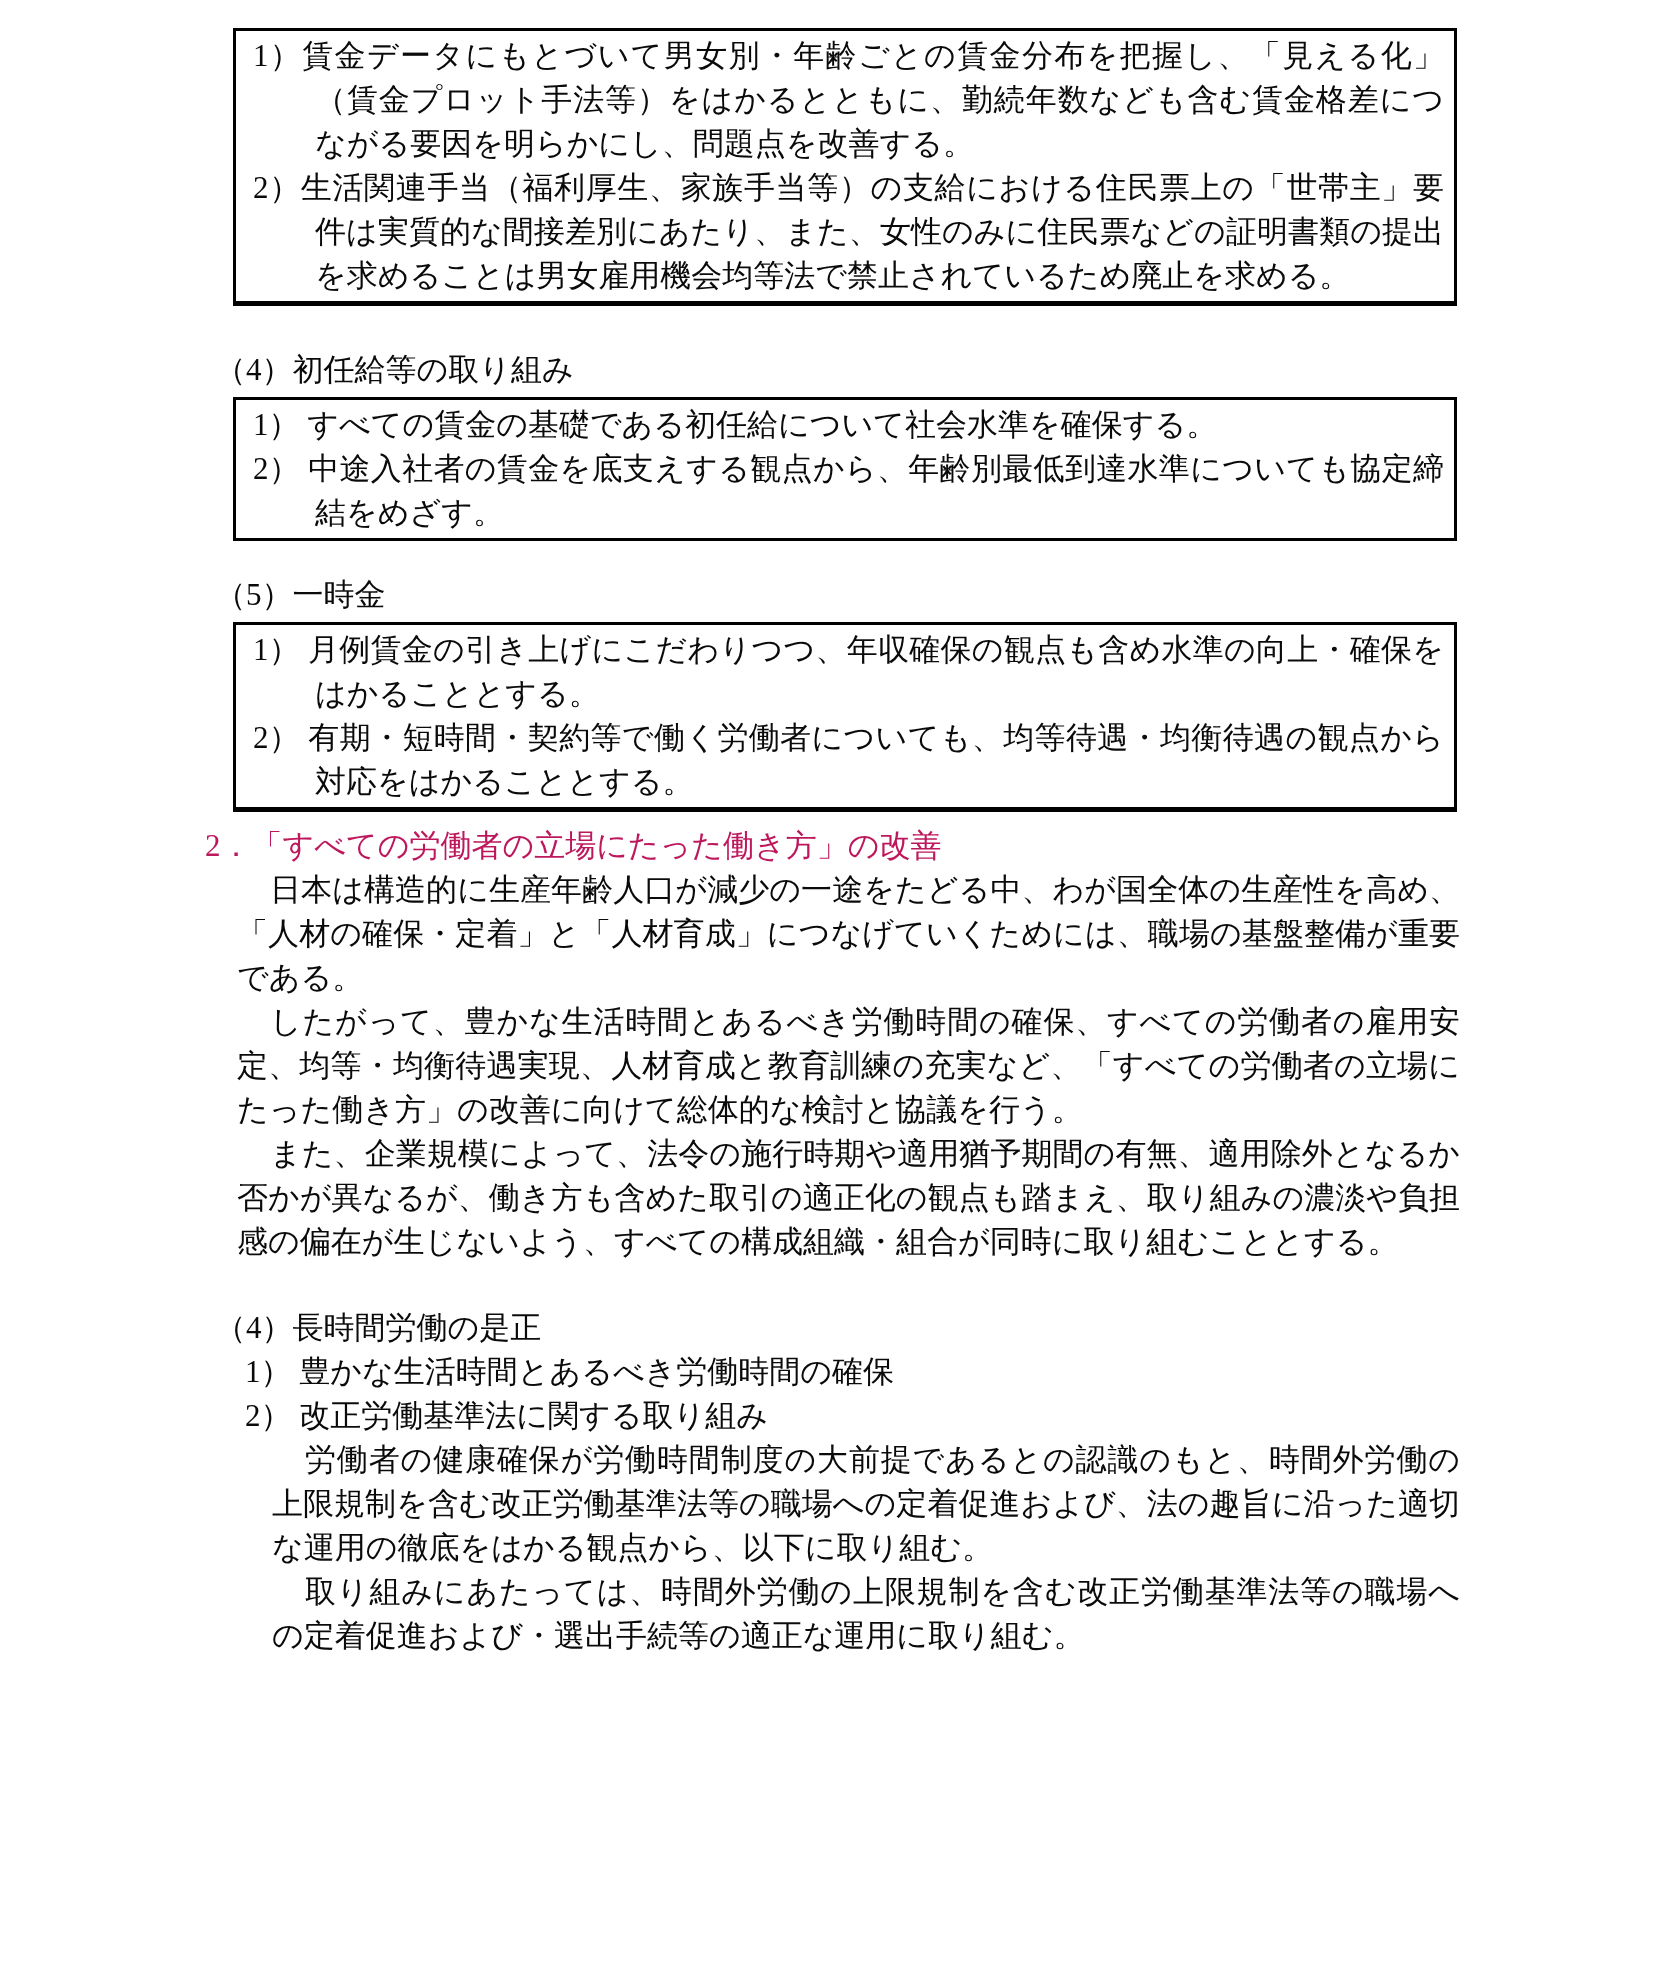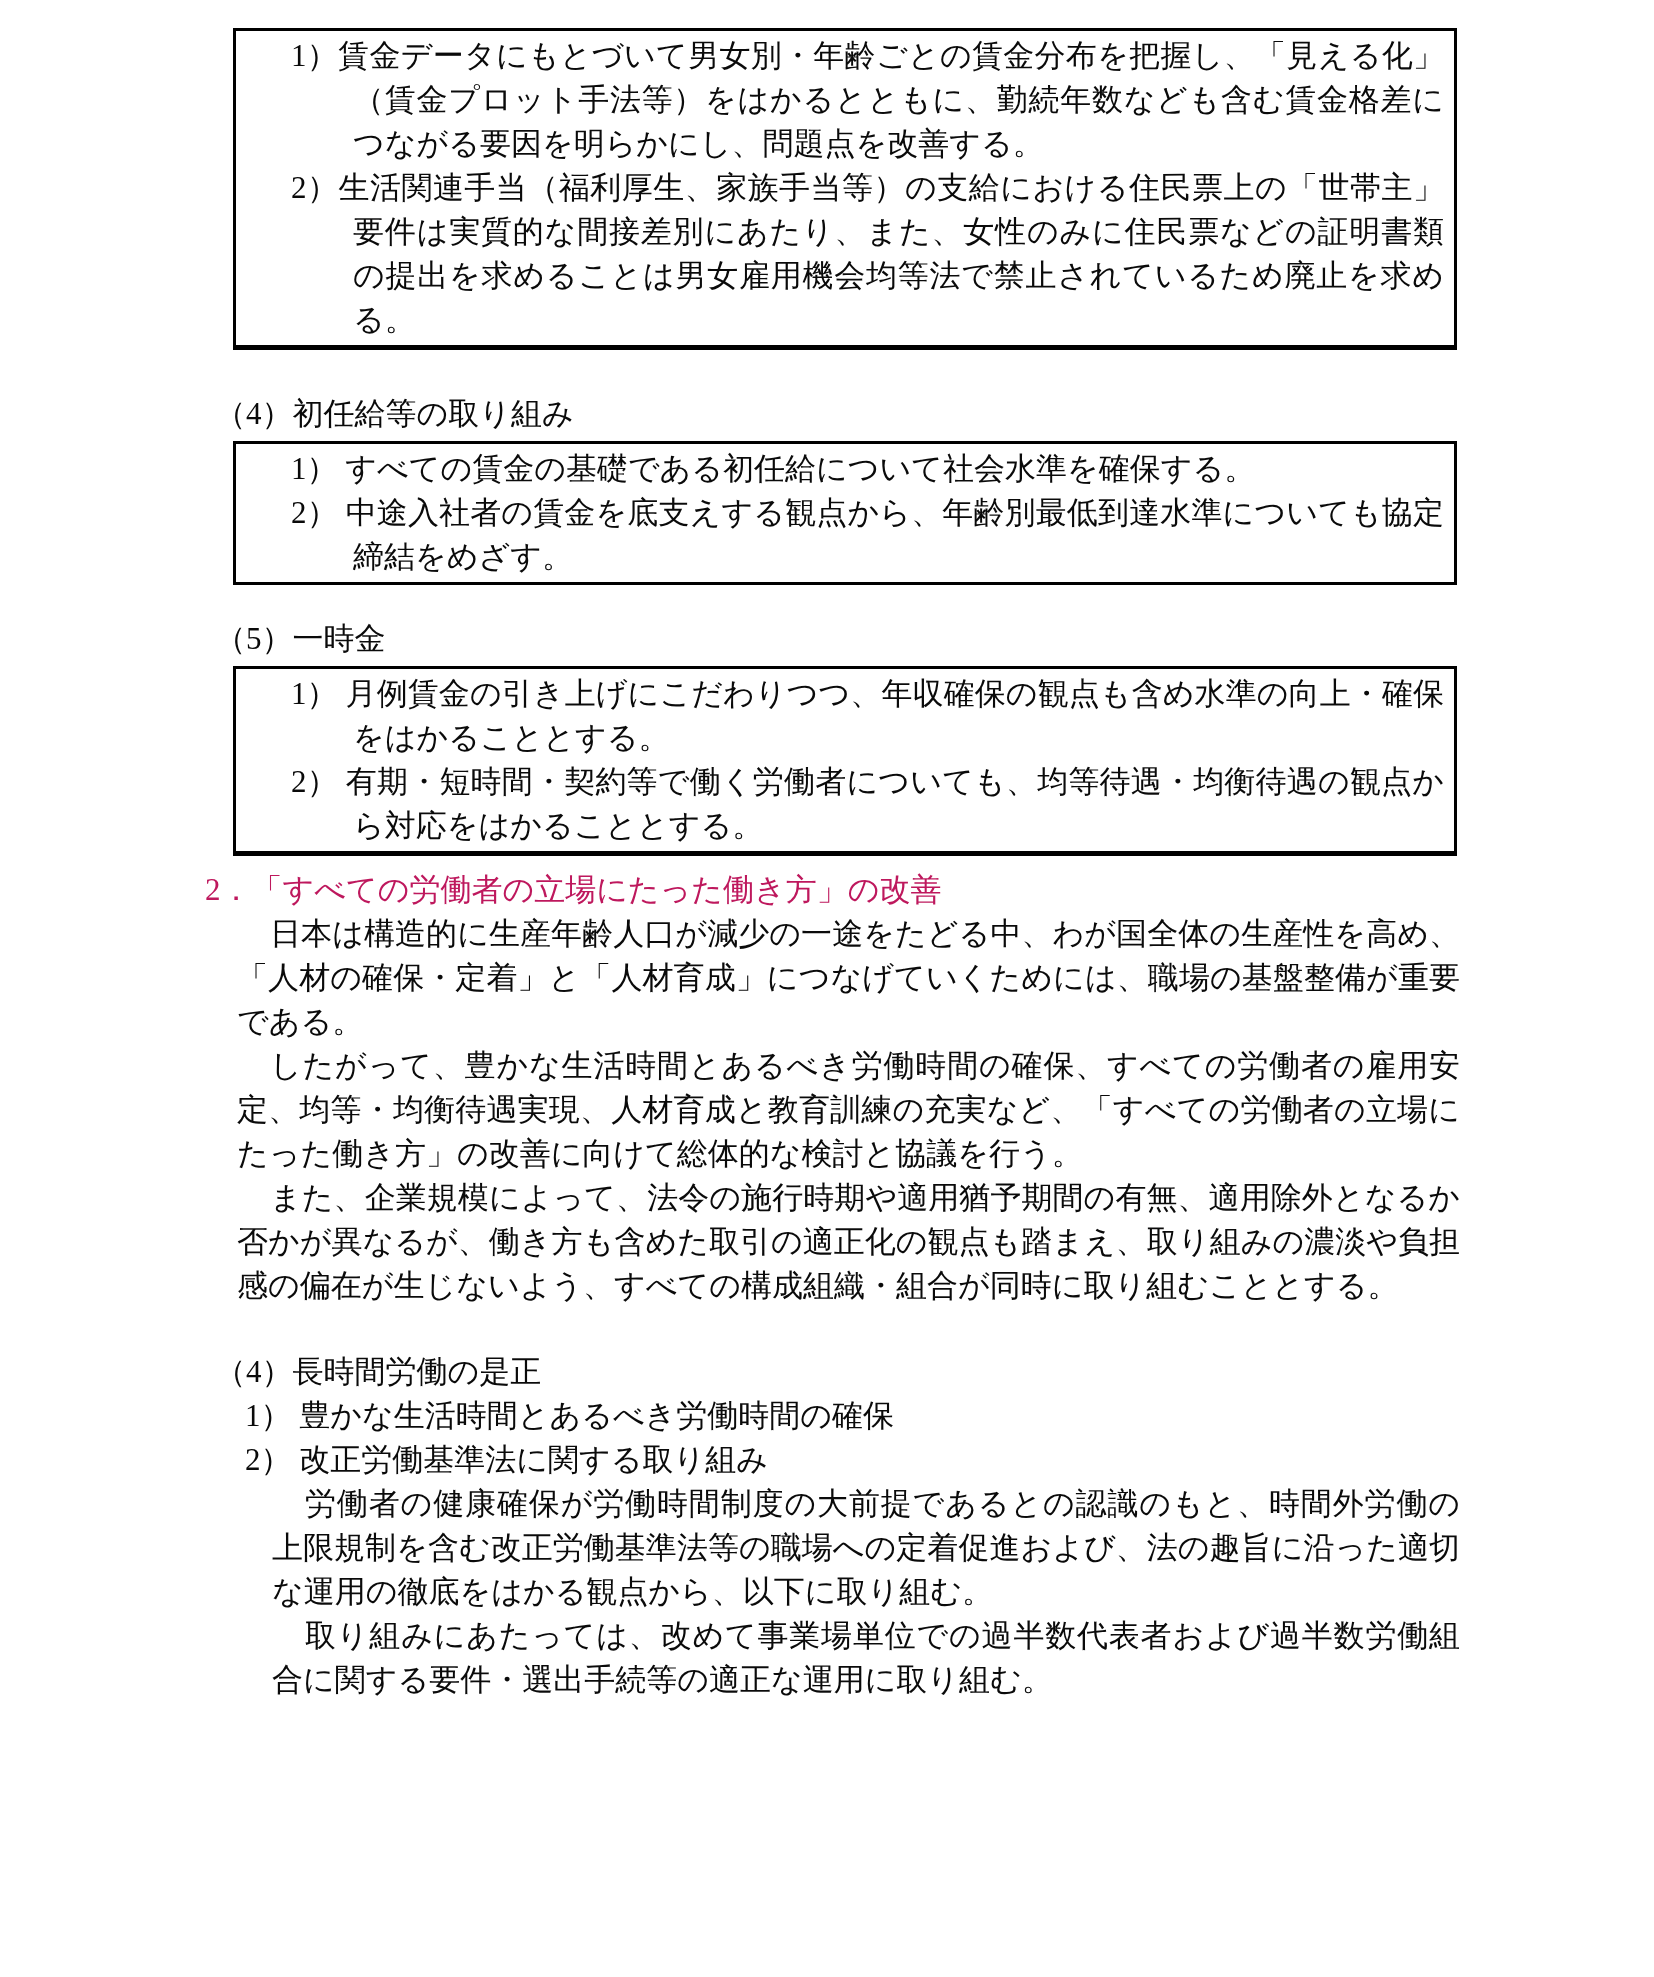--- a/index.html
+++ b/index.html
@@ -19,21 +19,21 @@
   
   .box {
     box-sizing: border-box;
     margin-left: 233px;
     width: 1224px;
     border: 3px solid #000;
     padding: 3px 10px 3px 0;
   }
   .box.thick-bottom { border-bottom-width: 5px; }
   .box-item {
-    padding-left: 117px;
+    padding-left: 79px;
     text-indent: -62px;
     text-align: justify;
   }
 
   
   .sec-h { margin-left: 215px; }
   .h-gap-lg { margin-top: 42px; }
   .h-gap-md { margin-top: 32px; }
   .main-h {
     margin-left: 205px;
@@ -83,15 +83,15 @@
   <p class="para">日本は構造的に生産年齢人口が減少の一途をたどる中、わが国全体の生産性を高め、「人材の確保・定着」と「人材育成」につなげていくためには、職場の基盤整備が重要である。</p>
   <p class="para">したがって、豊かな生活時間とあるべき労働時間の確保、すべての労働者の雇用安定、均等・均衡待遇実現、人材育成と教育訓練の充実など、「すべての労働者の立場にたった働き方」の改善に向けて総体的な検討と協議を行う。</p>
   <p class="para">また、企業規模によって、法令の施行時期や適用猶予期間の有無、適用除外となるか否かが異なるが、働き方も含めた取引の適正化の観点も踏まえ、取り組みの濃淡や負担感の偏在が生じないよう、すべての構成組織・組合が同時に取り組むこととする。</p>
 
   <p class="sec-h h-gap-lg">（4）長時間労働の是正</p>
 
   <p class="sub-h">1） 豊かな生活時間とあるべき労働時間の確保</p>
 
   <p class="sub-h">2） 改正労働基準法に関する取り組み</p>
   <p class="npara">労働者の健康確保が労働時間制度の大前提であるとの認識のもと、時間外労働の上限規制を含む改正労働基準法等の職場への定着促進および、法の趣旨に沿った適切な運用の徹底をはかる観点から、以下に取り組む。</p>
-  <p class="npara">取り組みにあたっては、改めて事業場単位での過半数代表者および過半数労働組合に関する要件・選出手続等の適正な運用に取り組む。</p>
+  <p class="npara">取り組みにあたっては、時間外労働の上限規制を含む改正労働基準法等の職場への定着促進および・選出手続等の適正な運用に取り組む。</p>
 
 </div>
 
 </body></html>

